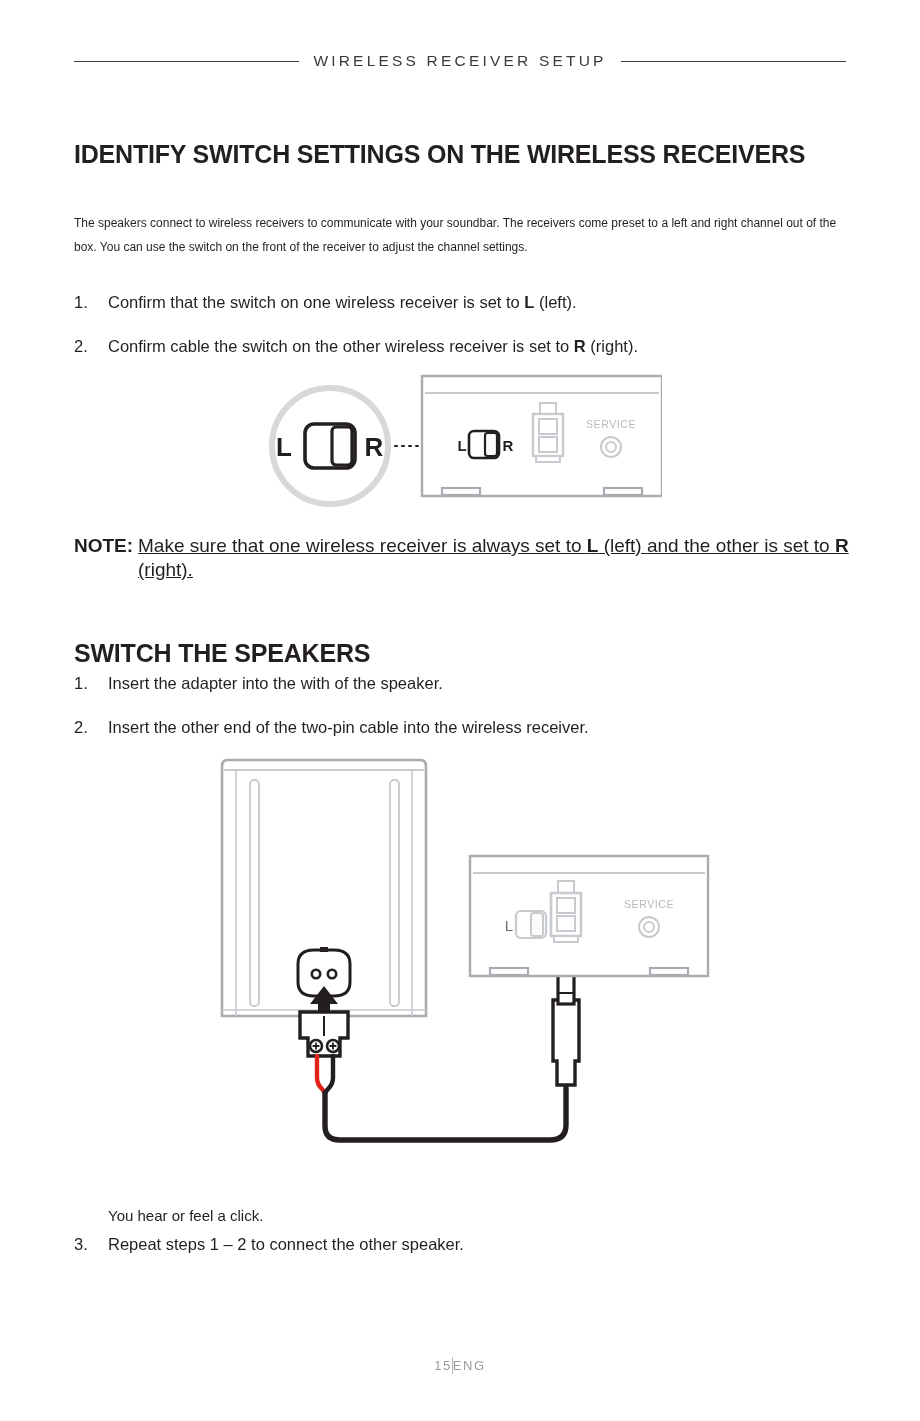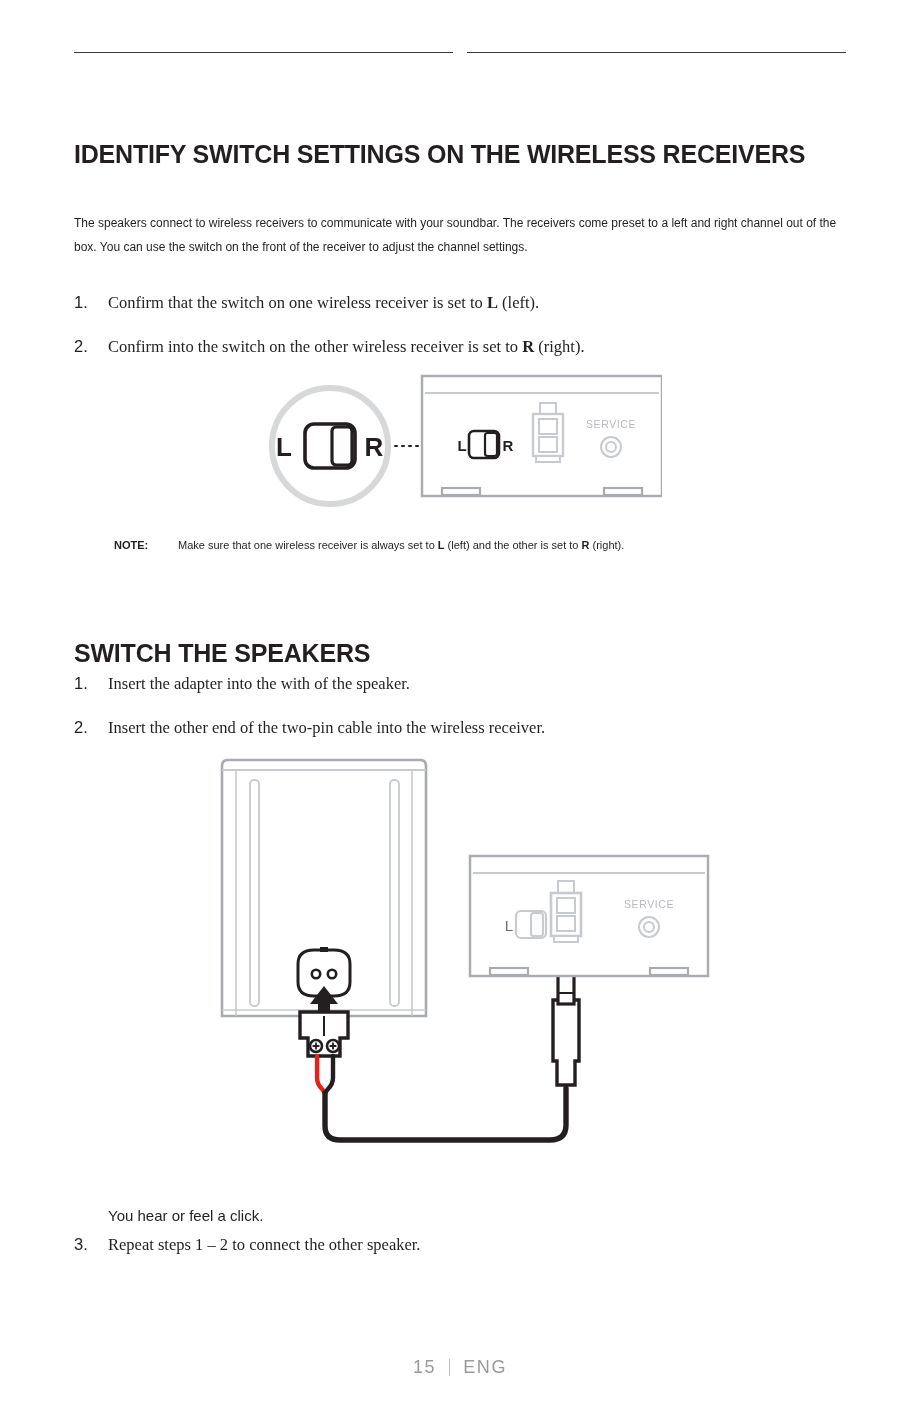--- a/index.html
+++ b/index.html
@@ -73,21 +73,20 @@
     line-height: 23px;
     color: #231f20;
     display: flex;
   }
   .step .num {
     flex: 0 0 34px;
     width: 34px;
   }
   .step .txt {
     flex: 1 1 auto;
-    font-family: Liberation Serif, serif;
   }
   .step b { font-weight: bold; }
 
   #step-1-1 { top: 291px; }
   #step-1-2 { top: 335px; }
   #step-2-1 { top: 672px; }
   #step-2-2 { top: 716px; }
   #step-2-3 { top: 1233px; }
 
   .sub-note {
@@ -98,46 +97,45 @@
     color: #231f20;
   }
   #click-note { top: 1189px; }
 
   
   #note-block {
     position: absolute;
     left: 74px;
     top: 534px;
     width: 780px;
-    font-size: 11px;
+    font-size: 19px;
     line-height: 23.5px;
     display: flex;
-    margin-left: 40px;
   }
   #note-block .note-label {
     flex: 0 0 64px;
     font-weight: bold;
   }
   #note-block .note-body {
     flex: 1 1 auto;
+    text-decoration: underline;
   }
   #note-block b { font-weight: bold; }
 
   
   #page-footer {
     position: absolute;
     left: 0;
     top: 1357px;
     width: 920px;
     display: flex;
     justify-content: center;
     align-items: center;
-    gap: 13px;
     color: #9a9a9a;
-    font-size: 18px;
+    font-size: 13px;
     letter-spacing: 1.6px;
   }
   #page-footer .divider {
     width: 1px;
     height: 17px;
     background: #bcbcbc;
   }
 
   
   .figure {
@@ -145,35 +143,36 @@
   }
   #figure-switch { left: 262px; top: 368px; width: 400px; height: 140px; }
   #figure-connect { left: 200px; top: 748px; width: 520px; height: 420px; }
   .figure svg { display: block; }
 </style>
 </head>
 <body>
 
 <div class="page-header">
   <div class="rule"></div>
+  <div class="hdr-text">WIRELESS RECEIVER SETUP</div>
   <div class="rule"></div>
 </div>
 
 <h1 class="sec-title" id="title-identify">IDENTIFY SWITCH SETTINGS ON THE WIRELESS RECEIVERS</h1>
 
 <p class="body-para" id="intro-para">The speakers connect to wireless receivers to communicate with your soundbar. The receivers come preset to a left and right channel out of the box. You can use the switch on the front of the receiver to adjust the channel settings.</p>
 
 <div class="step" id="step-1-1">
   <span class="num">1.</span>
   <span class="txt"><span>Confirm that the switch on one wireless receiver is set to </span><b>L</b><span> (left).</span></span>
 </div>
 
 <div class="step" id="step-1-2">
   <span class="num">2.</span>
-  <span class="txt"><span>Confirm into the switch on the other wireless receiver is set to </span><b>R</b><span> (right).</span></span>
+  <span class="txt"><span>Confirm cable the switch on the other wireless receiver is set to </span><b>R</b><span> (right).</span></span>
 </div>
 
 <div class="figure" id="figure-switch">
   <svg width="400" height="140" viewBox="0 0 400 140" xmlns="http://www.w3.org/2000/svg">
 
     <circle cx="68" cy="78" r="58" fill="#ffffff" stroke="#d6d8da" stroke-width="6"></circle>
 
     <text x="22" y="88" font-family="Liberation Sans, sans-serif" font-size="26" font-weight="bold" fill="#231f20" text-anchor="middle">L</text>
 
     <rect x="43" y="56" width="50" height="44" rx="9" ry="9" fill="#ffffff" stroke="#231f20" stroke-width="3.6"></rect>

